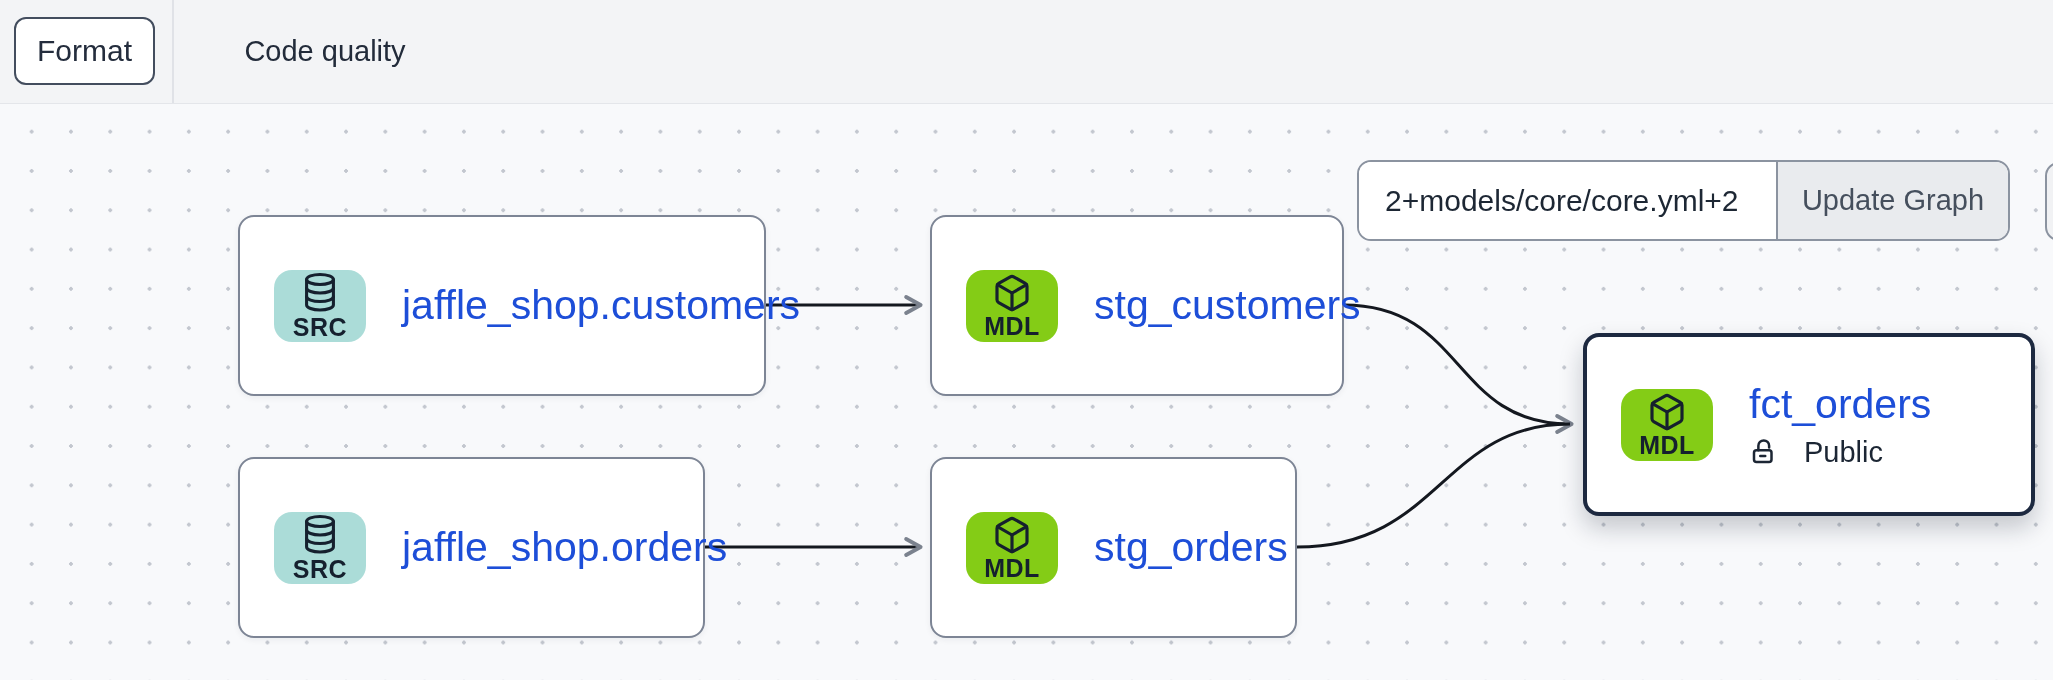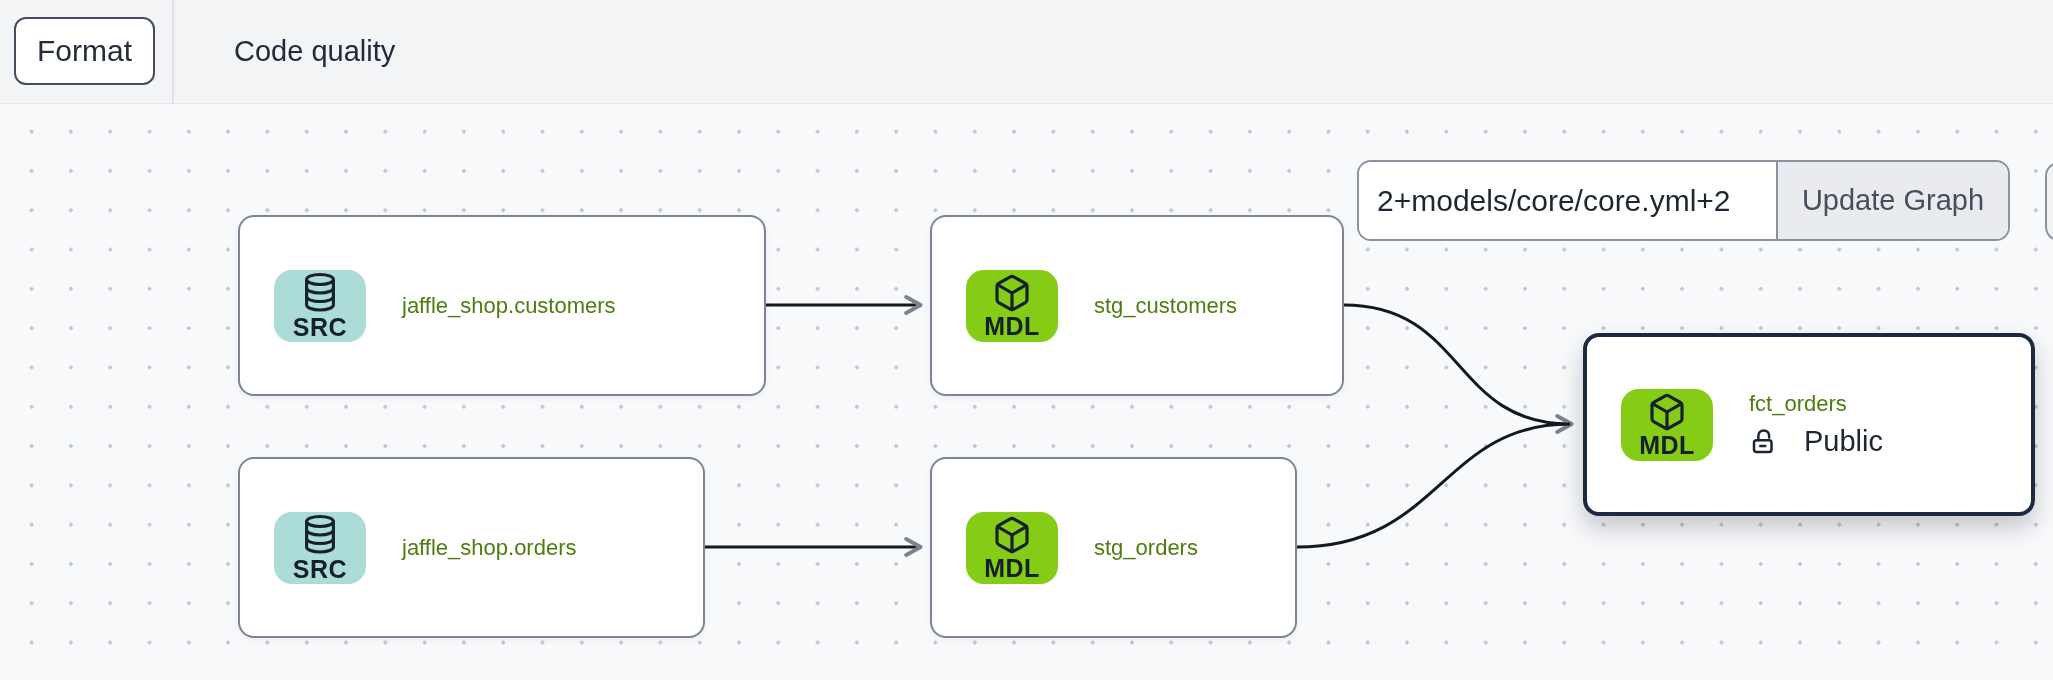--- a/index.html
+++ b/index.html
@@ -28,21 +28,21 @@
     font-size: 30px; color: #242d3d;
     cursor: pointer;
   }
   .topbar-divider {
     position: absolute; left: 172px; top: 0;
     width: 2px; height: 103px;
     background: #e0e2e7;
   }
   .tab {
     position: absolute; top: 0; height: 103px;
-    display: flex; align-items: center; justify-content: flex-start;
+    display: flex; align-items: center; justify-content: center;
     font-size: 29px; color: #222b3a;
     cursor: pointer;
   }
   .tab-code-quality { left: 234px; width: 182px; }
   .tab-lineage { left: 442px; width: 170px; }
   .tab-underline {
     position: absolute; left: 0; bottom: 0;
     width: 100%; height: 5px;
     background: #99a1ad;
     border-radius: 1px;
@@ -95,21 +95,21 @@
   }
   .badge-src { background: #abdcd8; }
   .badge-mdl { background: #84cc16; }
   .badge svg { display: block; }
   .badge-label {
     font-size: 25px; font-weight: 600;
     color: #15202e; letter-spacing: 0.5px;
     line-height: 1;
   }
   .node-label {
-    font-size: 22px; color: #4d7c0f;
+    font-size: 41px; color: #1d4ed8;
     white-space: nowrap;
   }
   .node-text-col {
     display: flex; flex-direction: column;
     gap: 8px;
   }
   .access-row {
     display: flex; align-items: center; gap: 25px;
     font-size: 29px; color: #1c2634;
   }
@@ -121,21 +121,21 @@
     border: 2px solid #8b93a0;
     border-radius: 14px;
     display: flex;
     overflow: hidden;
     background: #ffffff;
   }
   .filter-input {
     flex: 1 1 auto;
     border: none; outline: none;
     background: #ffffff;
-    padding: 0 10px 0 18px;
+    padding: 0 10px 0 26px;
     font-family: "Liberation Sans", sans-serif;
     font-size: 30px; color: #1d2734;
     min-width: 0;
   }
   .update-graph-btn {
     flex: 0 0 232px;
     background: #e9ebee;
     border: none;
     border-left: 2px solid #8b93a0;
     font-family: "Liberation Sans", sans-serif;

